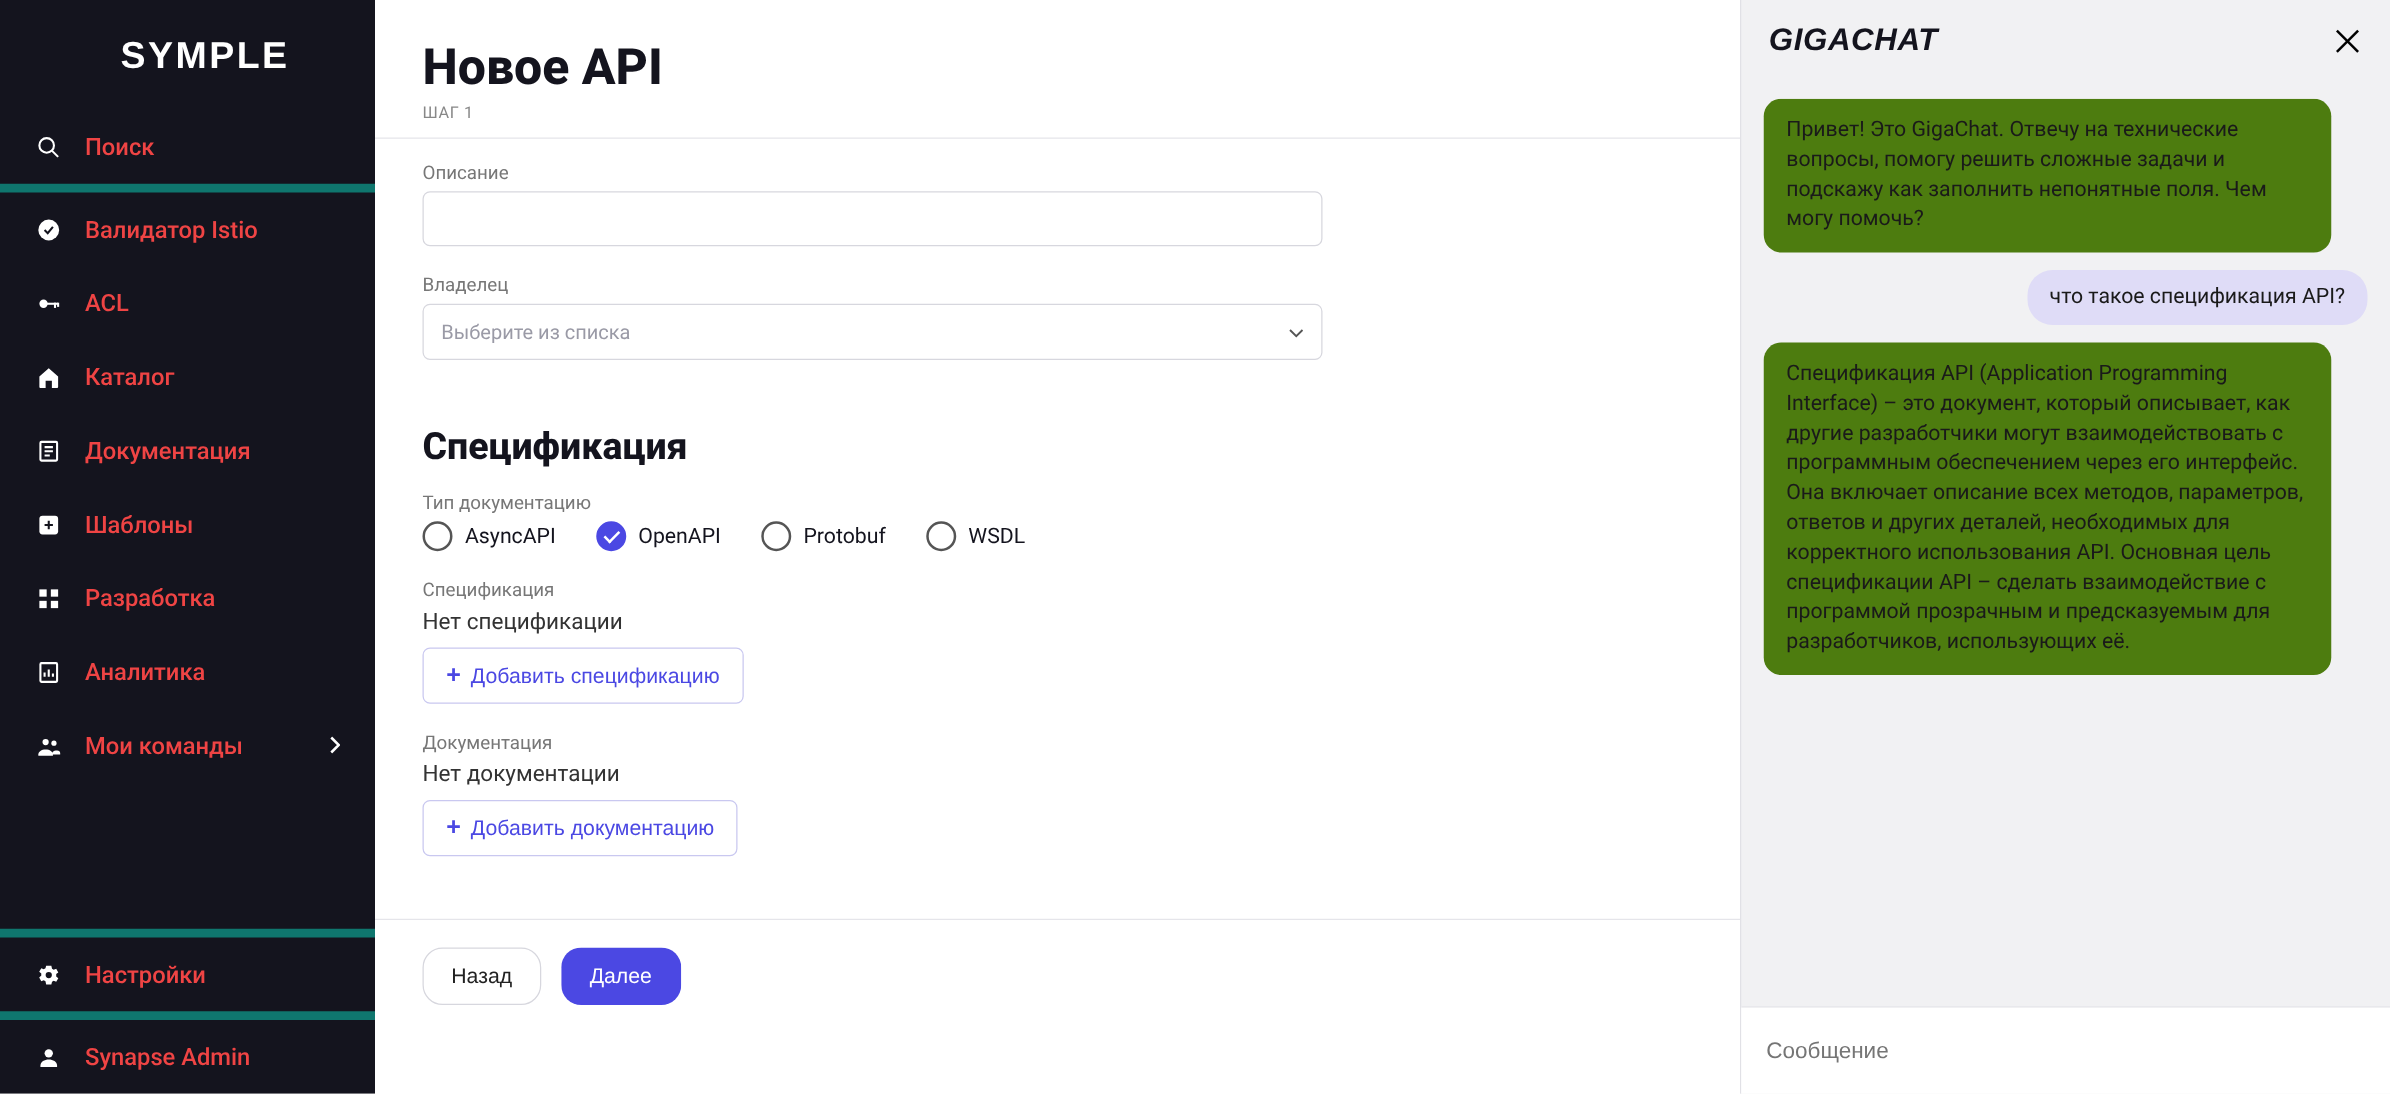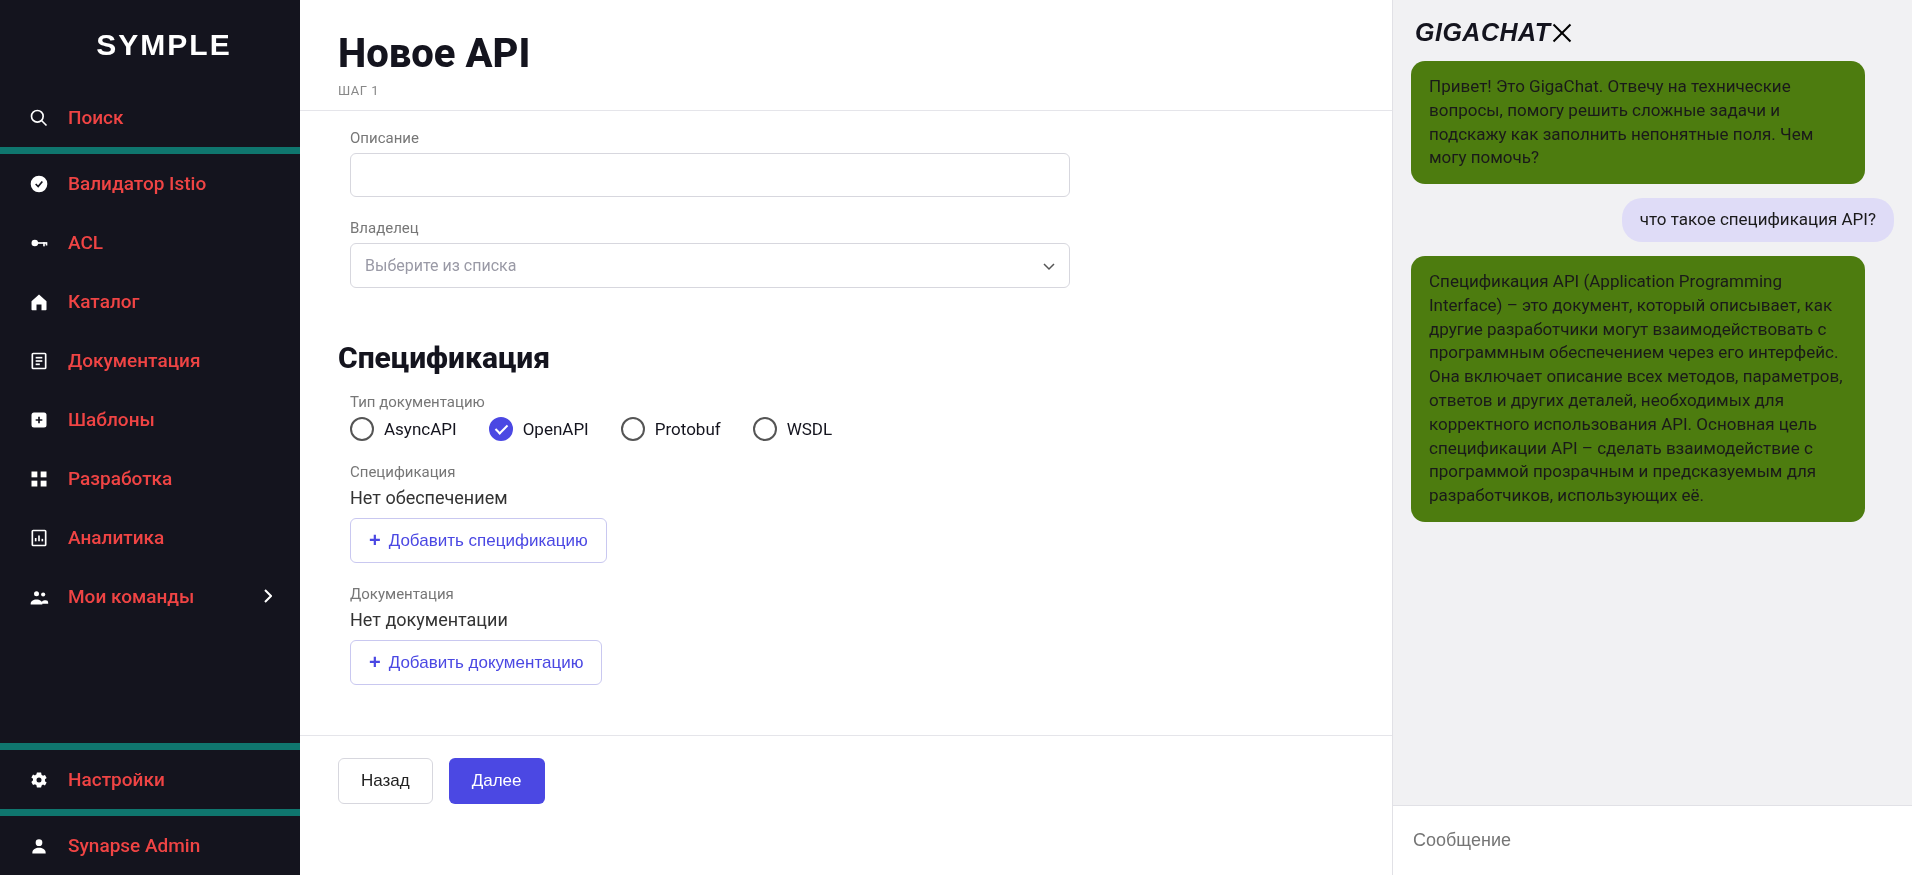--- a/index.html
+++ b/index.html
@@ -14,41 +14,41 @@
   .nav-icon { width: 22px; height: 22px; display: inline-flex; align-items: center; justify-content: center; flex-shrink:0; }
   .nav-chevron { margin-left: auto; }
   .nav-bottom { margin-top: auto; }
 
   
   .main { flex: 1; display: flex; flex-direction: column; overflow: auto; padding: 30px 50px 20px 38px; position: relative; }
   .page-title { font-size: 40px; font-weight: 800; margin-bottom: 6px; }
   .step-label { font-size: 13px; color: #888; text-transform: uppercase; letter-spacing: .5px; margin-bottom: 12px; }
   .hr { border: none; border-top: 1px solid #e5e5ea; margin-bottom: 18px; margin-left:-50px; margin-right:-50px; }
   .section-title { font-size: 30px; font-weight: 800; margin: 30px 0 18px; }
-  .field { margin-bottom: 22px; max-width: 720px; margin-left: 12px; }
+  .field { margin-bottom: 22px; max-width: 720px; }
   .field-label { font-size: 15px; color: #777; margin-bottom: 6px; display: block; }
   .input, .select { width: 100%; border: 1px solid #d7d7de; border-radius: 6px; padding: 12px 14px; font-size: 16px; background: #fff; }
   .select { display: flex; justify-content: space-between; align-items: center; color: #9a9aa6; cursor: pointer; }
   .select-caret { color: #555; }
   .radio-group { display: flex; gap: 32px; align-items: center; margin-top: 6px; }
   .radio-item { display: flex; align-items: center; gap: 10px; font-size: 17px; cursor: pointer; }
   .radio-circle { width: 24px; height: 24px; border: 2px solid #555; border-radius: 50%; display:inline-block; position:relative; }
   .radio-item.checked .radio-circle { background: #4b48e3; border-color: #4b48e3; }
   .radio-item.checked .radio-circle::after { content:''; position:absolute; left:7px; top:3px; width:5px; height:10px; border:solid #fff; border-width:0 2.5px 2.5px 0; transform:rotate(45deg); }
   .value-text { font-size: 18px; color: #333; margin-top: 4px; }
   .add-btn { display: inline-flex; align-items: center; gap: 8px; border: 1px solid #c9c8f0; color: #4b48e3; background: #fff; border-radius: 6px; padding: 10px 18px; font-size: 17px; font-weight: 500; cursor: pointer; margin-top: 10px; }
   .add-btn .plus { font-size: 20px; font-weight: 700; }
   .footer-bar { border-top: 1px solid #e5e5ea; margin-top: 28px; padding-top: 22px; display: flex; gap: 16px; margin-left:-50px; margin-right:-50px; padding-left:50px; padding-right:50px; }
-  .btn { border-radius: 6px; padding: 12px 22px; font-size: 17px; font-weight: 500; cursor: pointer; border: 1px solid transparent; }
+  .btn { border-radius: 16px; padding: 12px 22px; font-size: 17px; font-weight: 500; cursor: pointer; border: 1px solid transparent; }
   .btn-outline { background: #fff; border-color: #d7d7de; color: #222; }
   .btn-primary { background: #4b48e3; color: #fff; }
 
   
   .chat { width: 520px; background: #f1f1f3; border-left: 1px solid #e1e1e6; display: flex; flex-direction: column; flex-shrink: 0; }
-  .chat-header { display: flex; align-items: center; justify-content: flex-start; padding: 18px 22px 14px; }
+  .chat-header { display: flex; align-items: center; justify-content: space-between; padding: 18px 22px 32px; }
   .chat-title { font-size: 25px; font-weight: 900; letter-spacing: .5px; font-style: italic; font-family: Arial Black, Arial, sans-serif; }
   .chat-close { width: 24px; height: 24px; cursor: pointer; position: relative; }
   .chat-close::before, .chat-close::after { content: ''; position: absolute; left: 11px; top: 0; width: 2px; height: 24px; background: #000; }
   .chat-close::before { transform: rotate(45deg); }
   .chat-close::after { transform: rotate(-45deg); }
   .chat-body { flex: 1; overflow: auto; padding: 0 18px 10px; display: flex; flex-direction: column; gap: 14px; }
   .msg { max-width: 94%; padding: 14px 18px; border-radius: 14px; font-size: 17px; line-height: 1.4; }
   .msg-bot { background: #4d7c0f; align-self: flex-start; color: #1a1a1a; }
   .msg-user { background: #dfdcf7; align-self: flex-end; color: #1a1a1a; border-radius: 20px; padding: 10px 18px; }
   .chat-input-area { border-top: 1px solid #e1e1e6; background:#fff; padding: 0; }
@@ -225,21 +225,21 @@
         </label>
         <label class="radio-item">
           <span class="radio-circle"></span>
           <span>WSDL</span>
         </label>
       </div>
   </div>
 
   <div class="field">
     <label class="field-label">Спецификация</label>
-    <div class="value-text">Нет обеспечением</div>
+    <div class="value-text">Нет спецификации</div>
     <button class="add-btn">
       <span class="plus">+</span>
       <span>Добавить спецификацию</span>
     </button>
   </div>
 
   <div class="field">
     <label class="field-label">Документация</label>
     <div class="value-text">Нет документации</div>
     <button class="add-btn">

